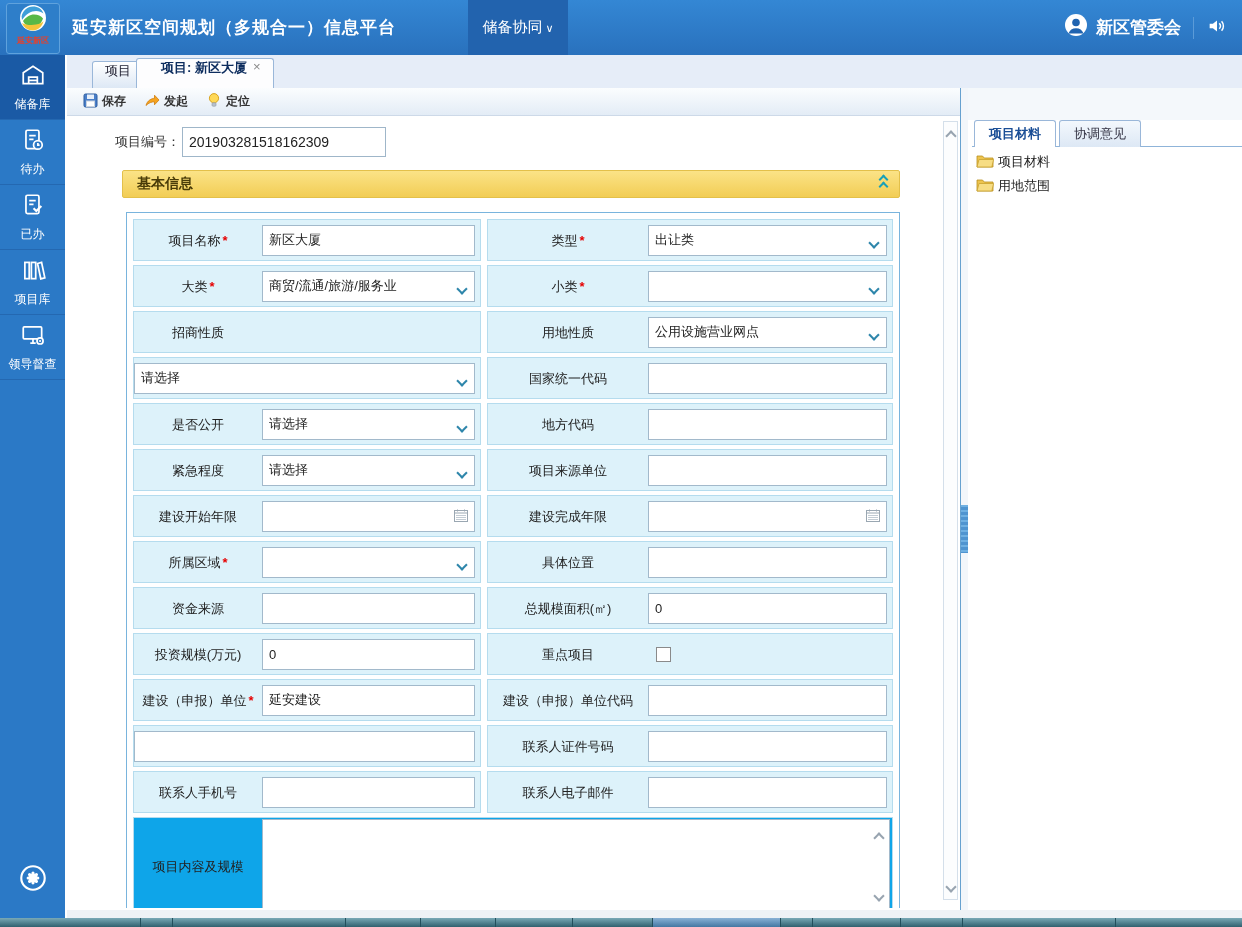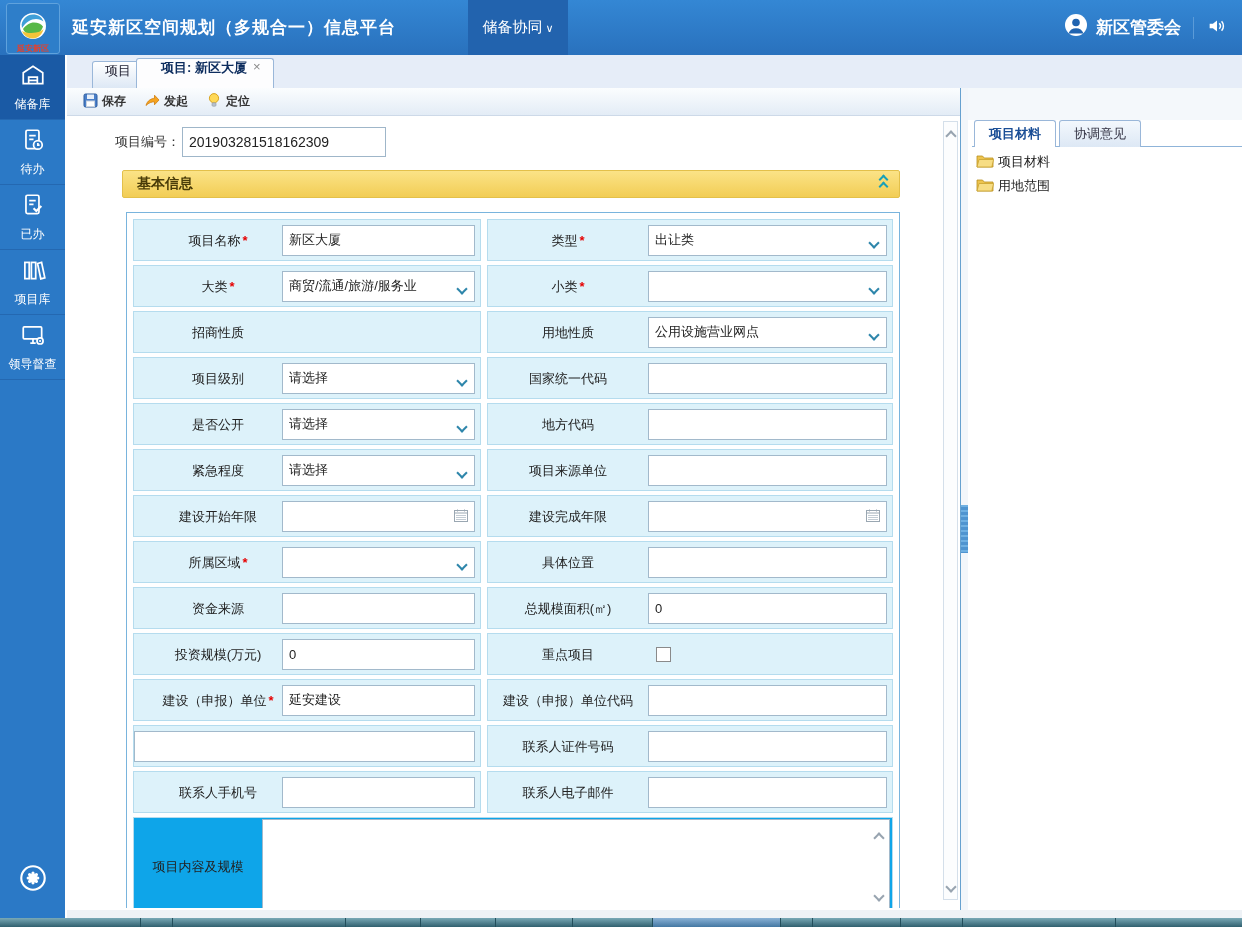--- a/index.html
+++ b/index.html
@@ -2,21 +2,21 @@
 <html><head>
 <meta charset="utf-8">
 <style>
   html,body{margin:0;padding:0;}
   body{
     width:1242px;height:927px;position:relative;overflow:hidden;background:#fff;
     font-family:"Liberation Sans","DejaVu Sans",sans-serif;color:#222;
   }
   
   .header{position:absolute;left:0;top:0;right:0;height:55px;background:linear-gradient(#3487d4,#2971bd);}
-  .logo-tile{position:absolute;left:6px;top:3px;width:52px;height:49px;background:#2e7ec9;border:1px solid #5fa2dd;border-radius:3px;display:flex;flex-direction:column;align-items:center;justify-content:flex-end;gap:1px;}
+  .logo-tile{position:absolute;left:6px;top:3px;width:52px;height:49px;background:#2e7ec9;border:1px solid #5fa2dd;border-radius:3px;display:flex;flex-direction:column;align-items:center;justify-content:flex-start;gap:1px;}
   .logo-text{font-size:8px;color:#e8402a;font-weight:bold;line-height:8px;}
   .app-title{position:absolute;left:72px;top:0;height:59px;line-height:55px;color:#fff;font-size:17px;font-weight:bold;letter-spacing:1px;}
   .nav-item{position:absolute;left:468px;top:0;width:100px;height:55px;background:#2263ae;color:#fff;font-size:15px;display:flex;align-items:center;justify-content:center;gap:3px;cursor:pointer;}
   .nav-caret{font-size:11px;margin-top:2px;}
   .header-right{position:absolute;right:14px;top:0;height:55px;display:flex;align-items:center;gap:12px;}
   .user{display:flex;align-items:center;gap:8px;color:#fff;font-size:17px;font-weight:bold;}
   .header-divider{width:1px;height:22px;background:#5b9bd8;}
   
   .sidebar{position:absolute;left:0;top:55px;width:65px;bottom:9px;background:#2b79c6;}
   .side-item{height:64px;display:flex;flex-direction:column;align-items:center;justify-content:center;gap:5px;color:#fff;font-size:12px;border-bottom:1px solid #2468b1;cursor:pointer;}
@@ -39,21 +39,21 @@
   .proj-input{width:196px;height:28px;border:1px solid #9fb6c9;margin-left:2px;display:flex;align-items:center;padding-left:6px;font-size:14px;color:#222;background:#fff;}
   .section-bar{position:absolute;left:55px;top:55px;width:776px;height:26px;background:linear-gradient(#fbe387,#f2cd55);border:1px solid #e3c04a;border-radius:2px;display:flex;align-items:center;}
   .section-title{font-size:14px;font-weight:bold;color:#4a3c08;padding-left:14px;}
   .collapse-btn{position:absolute;right:12px;top:5px;display:flex;flex-direction:column;gap:0;cursor:pointer;}
   .form-panel{position:absolute;left:59px;top:97px;width:760px;border:1px solid #79b4dd;padding:6px 6px;background:#fff;}
   .frow{display:flex;gap:6px;margin-bottom:4px;height:42px;}
   .fcell{display:flex;background:#ddf2fa;border:1px solid #b5dcee;}
   .c1{width:346px;flex:none;}
   .c2{flex:1;}
   .flabel{display:flex;align-items:center;justify-content:center;text-align:center;font-size:13px;color:#222;line-height:15px;}
-  .c1>.flabel{width:128px;flex:none;margin-left:20px;}
+  .c1>.flabel{width:128px;flex:none;}
   .c2>.flabel{width:160px;flex:none;}
   .req{color:#e60000;font-weight:bold;margin-left:2px;}
   .ffield{flex:1;display:flex;align-items:center;padding-right:5px;}
   .fbox{flex:1;position:relative;height:29px;background:#fff;border:1px solid #a2b9cb;display:flex;align-items:center;padding:0 20px 0 6px;font-size:13px;color:#222;cursor:text;}
   .f-select{cursor:pointer;}
   .chev{display:inline-block;width:6px;height:6px;border-right:2px solid #2e86ab;border-bottom:2px solid #2e86ab;transform:rotate(45deg);}
   .chev.up{transform:rotate(-135deg);}
   .chev.grey{border-color:#98a4b0;}
   .chev.teal{border-color:#18a0b8;width:5px;height:5px;border-width:2px;}
   .chev-wrap{position:absolute;right:8px;top:50%;margin-top:-5px;}
@@ -300,21 +300,20 @@
                   <div class="ffield">
                     <div class="fbox f-select">
                       <span class="fval">公用设施营业网点</span>
                       <span class="chev-wrap"><span class="chev"></span></span>
                     </div>
                   </div>
                 </div>
               </div>
               <div class="frow">
                 <div class="fcell c1">
-                  <div class="flabel">项目级别</div>
                   <div class="ffield">
                     <div class="fbox f-select">
                       <span class="fval">请选择</span>
                       <span class="chev-wrap"><span class="chev"></span></span>
                     </div>
                   </div>
                 </div>
                 <div class="fcell c2">
                   <div class="flabel">国家统一代码</div>
                   <div class="ffield">

